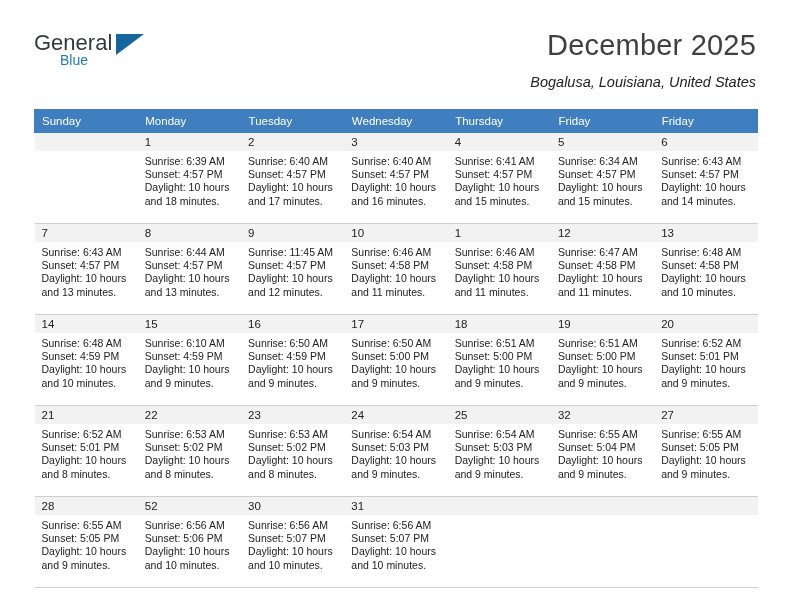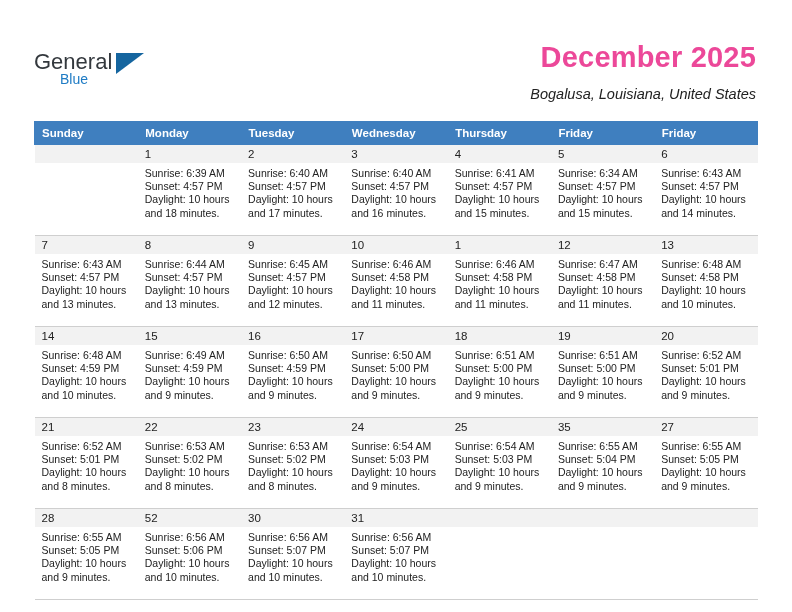--- a/index.html
+++ b/index.html
@@ -17,23 +17,23 @@
   .page {
     position: relative;
     width: 792px;
     height: 612px;
     box-sizing: border-box;
   }
 
   
   .header {
     display: flex;
-    align-items: center;
+    align-items: flex-start;
     justify-content: space-between;
-    padding: 40px 36px 0 34px;
+    padding: 28px 36px 0 34px;
     box-sizing: border-box;
     gap: 36px;
   }
   .brand {
     position: relative;
     width: 120px;
     height: 52px;
     flex: 0 0 auto;
   }
   .brand-general {
@@ -63,22 +63,22 @@
     border-bottom: 21px solid transparent;
   }
 
   .title-block {
     text-align: right;
     flex: 1 1 auto;
     padding-top: 0px;
   }
   .month-title {
     font-size: 29px;
-    font-weight: bold;
-    color: #ec4899;
+    font-weight: normal;
+    color: #404040;
     line-height: 34px;
     letter-spacing: 0.2px;
   }
   .location {
     font-size: 14.5px;
     color: #222222;
     line-height: 22px;
     margin-top: 9px;
     font-style: italic;
   }
@@ -87,21 +87,21 @@
   .calendar {
     margin: 16px 34px 0 34px;
     width: 724px;
     border-collapse: collapse;
     table-layout: fixed;
   }
   .calendar th {
     background: #3f7fbf;
     color: #ffffff;
     font-size: 11.5px;
-    font-weight: bold;
+    font-weight: normal;
     text-align: left;
     padding: 5px 0 5px 7px;
     border: 1px solid #3f7fbf;
     height: 20px;
     box-sizing: border-box;
   }
   .calendar td {
     vertical-align: top;
     border-bottom: 1px solid #cfcfcf;
     padding: 0;
@@ -260,21 +260,21 @@
                 <div>Sunrise: 6:44 AM</div>
                 <div>Sunset: 4:57 PM</div>
                 <div class="daylight-line">Daylight: 10 hours and 13 minutes.</div>
               </div>
             </div>
           </td>
           <td>
             <div class="cell-inner">
               <div class="daynum">9</div>
               <div class="cell-body">
-                <div>Sunrise: 6:45 AM</div>
+                <div>Sunrise: 11:45 AM</div>
                 <div>Sunset: 4:57 PM</div>
                 <div class="daylight-line">Daylight: 10 hours and 12 minutes.</div>
               </div>
             </div>
           </td>
           <td>
             <div class="cell-inner">
               <div class="daynum">10</div>
               <div class="cell-body">
                 <div>Sunrise: 6:46 AM</div>
@@ -322,21 +322,21 @@
                 <div>Sunrise: 6:48 AM</div>
                 <div>Sunset: 4:59 PM</div>
                 <div class="daylight-line">Daylight: 10 hours and 10 minutes.</div>
               </div>
             </div>
           </td>
           <td>
             <div class="cell-inner">
               <div class="daynum">15</div>
               <div class="cell-body">
-                <div>Sunrise: 6:49 AM</div>
+                <div>Sunrise: 6:10 AM</div>
                 <div>Sunset: 4:59 PM</div>
                 <div class="daylight-line">Daylight: 10 hours and 9 minutes.</div>
               </div>
             </div>
           </td>
           <td>
             <div class="cell-inner">
               <div class="daynum">16</div>
               <div class="cell-body">
                 <div>Sunrise: 6:50 AM</div>
@@ -432,21 +432,21 @@
               <div class="daynum">25</div>
               <div class="cell-body">
                 <div>Sunrise: 6:54 AM</div>
                 <div>Sunset: 5:03 PM</div>
                 <div class="daylight-line">Daylight: 10 hours and 9 minutes.</div>
               </div>
             </div>
           </td>
           <td>
             <div class="cell-inner">
-              <div class="daynum">35</div>
+              <div class="daynum">32</div>
               <div class="cell-body">
                 <div>Sunrise: 6:55 AM</div>
                 <div>Sunset: 5:04 PM</div>
                 <div class="daylight-line">Daylight: 10 hours and 9 minutes.</div>
               </div>
             </div>
           </td>
           <td>
             <div class="cell-inner">
               <div class="daynum">27</div>

